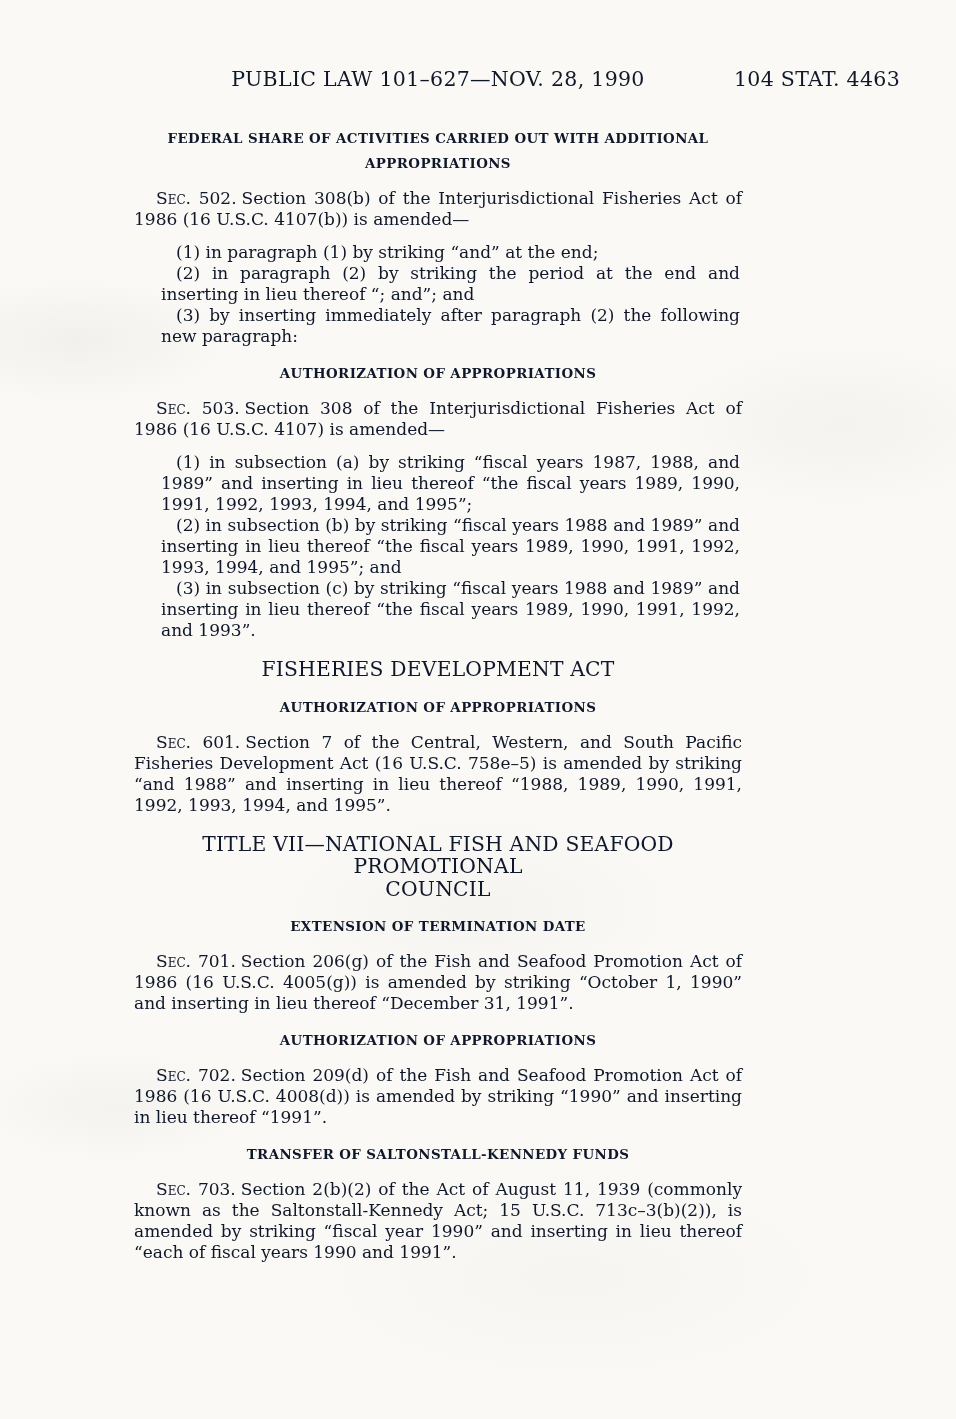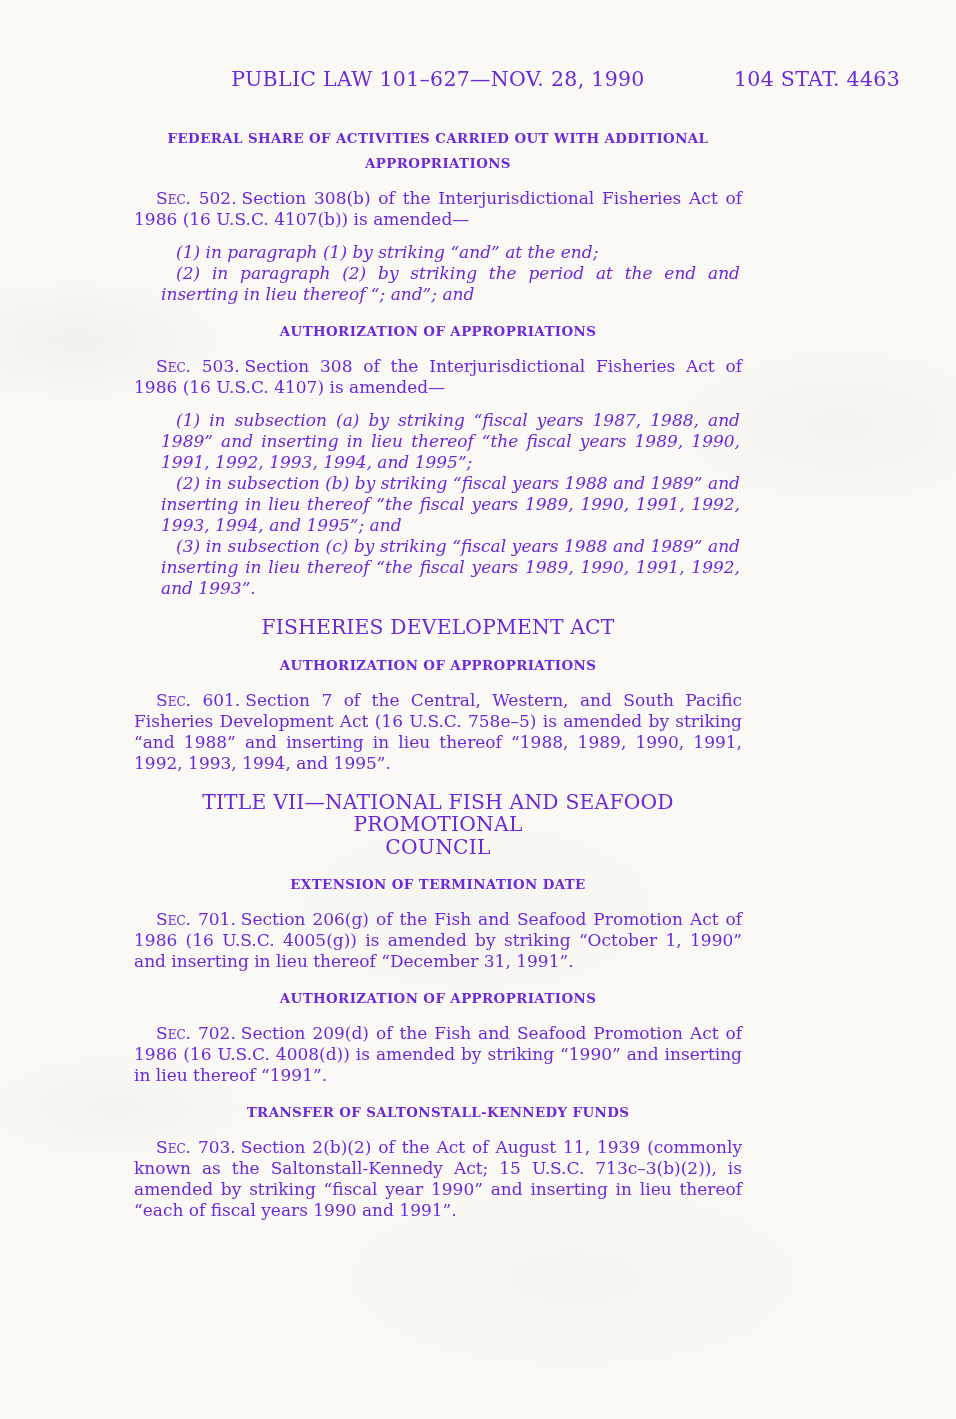--- a/index.html
+++ b/index.html
@@ -1,21 +1,21 @@
 <!DOCTYPE html>
 <html><head>
 <meta charset="utf-8">
 <style>
   html,body { margin:0; padding:0; background:#d9d9d6; }
   .page {
     position:relative;
     width:956px; height:1419px;
     background:#faf9f5;
     font-family:"DejaVu Serif","Liberation Serif",serif;
-    color:#6d28d9;
+    color:#0f172a;
     overflow:hidden;
   }
   .texture {
     position:absolute; inset:0; pointer-events:none;
     background:
       radial-gradient(ellipse 220px 90px at 8% 24%, rgba(120,120,118,0.07), transparent 70%),
       radial-gradient(ellipse 260px 120px at 88% 30%, rgba(120,120,118,0.05), transparent 70%),
       radial-gradient(ellipse 300px 140px at 50% 64%, rgba(120,120,118,0.04), transparent 70%),
       radial-gradient(ellipse 200px 80px at 12% 78%, rgba(120,120,118,0.05), transparent 70%),
       radial-gradient(ellipse 400px 160px at 60% 90%, rgba(120,120,118,0.03), transparent 70%);
@@ -44,21 +44,21 @@
   .small-heading .hl { display:block; }
   .title-heading {
     font-size:20.3px; line-height:22.5px; font-weight:400;
     letter-spacing:0.2px; text-align:center; text-indent:0;
     margin:17px 0 11px;
   }
   .title-heading .hl { display:block; }
   .para { margin:12px; text-indent:22px; }
   .para .sc { margin-right:5px; }
   .sc { font-variant:small-caps; }
-  .sub { margin:0 14px 0 39px; text-indent:15px;font-style:italic; }
+  .sub { margin:0 14px 0 39px; text-indent:15px; }
   .sub.quote { text-indent:0; }
 </style>
 </head>
 <body>
 
 <div class="page">
   <div class="texture"></div>
 
   <header class="hdr">
     <span>PUBLIC LAW 101–627—NOV. 28, 1990</span>
@@ -70,20 +70,21 @@
     <h2 class="small-heading">
       <span class="hl">FEDERAL SHARE OF ACTIVITIES CARRIED OUT WITH ADDITIONAL</span>
       <span class="hl">APPROPRIATIONS</span>
     </h2>
 
     <p class="para">
       <span class="sc">Sec. 502.</span><span>Section 308(b) of the Interjurisdictional Fisheries Act of 1986 (16 U.S.C. 4107(b)) is amended—</span>
     </p>
     <p class="sub">(1) in paragraph (1) by striking “and” at the end;</p>
     <p class="sub">(2) in paragraph (2) by striking the period at the end and inserting in lieu thereof “; and”; and</p>
+    <p class="sub">(3) by inserting immediately after paragraph (2) the following new paragraph:</p>
 
     <h2 class="small-heading">AUTHORIZATION OF APPROPRIATIONS</h2>
 
     <p class="para">
       <span class="sc">Sec. 503.</span><span>Section 308 of the Interjurisdictional Fisheries Act of 1986 (16 U.S.C. 4107) is amended—</span>
     </p>
     <p class="sub">(1) in subsection (a) by striking “fiscal years 1987, 1988, and 1989” and inserting in lieu thereof “the fiscal years 1989, 1990, 1991, 1992, 1993, 1994, and 1995”;</p>
     <p class="sub">(2) in subsection (b) by striking “fiscal years 1988 and 1989” and inserting in lieu thereof “the fiscal years 1989, 1990, 1991, 1992, 1993, 1994, and 1995”; and</p>
     <p class="sub">(3) in subsection (c) by striking “fiscal years 1988 and 1989” and inserting in lieu thereof “the fiscal years 1989, 1990, 1991, 1992, and 1993”.</p>
 

